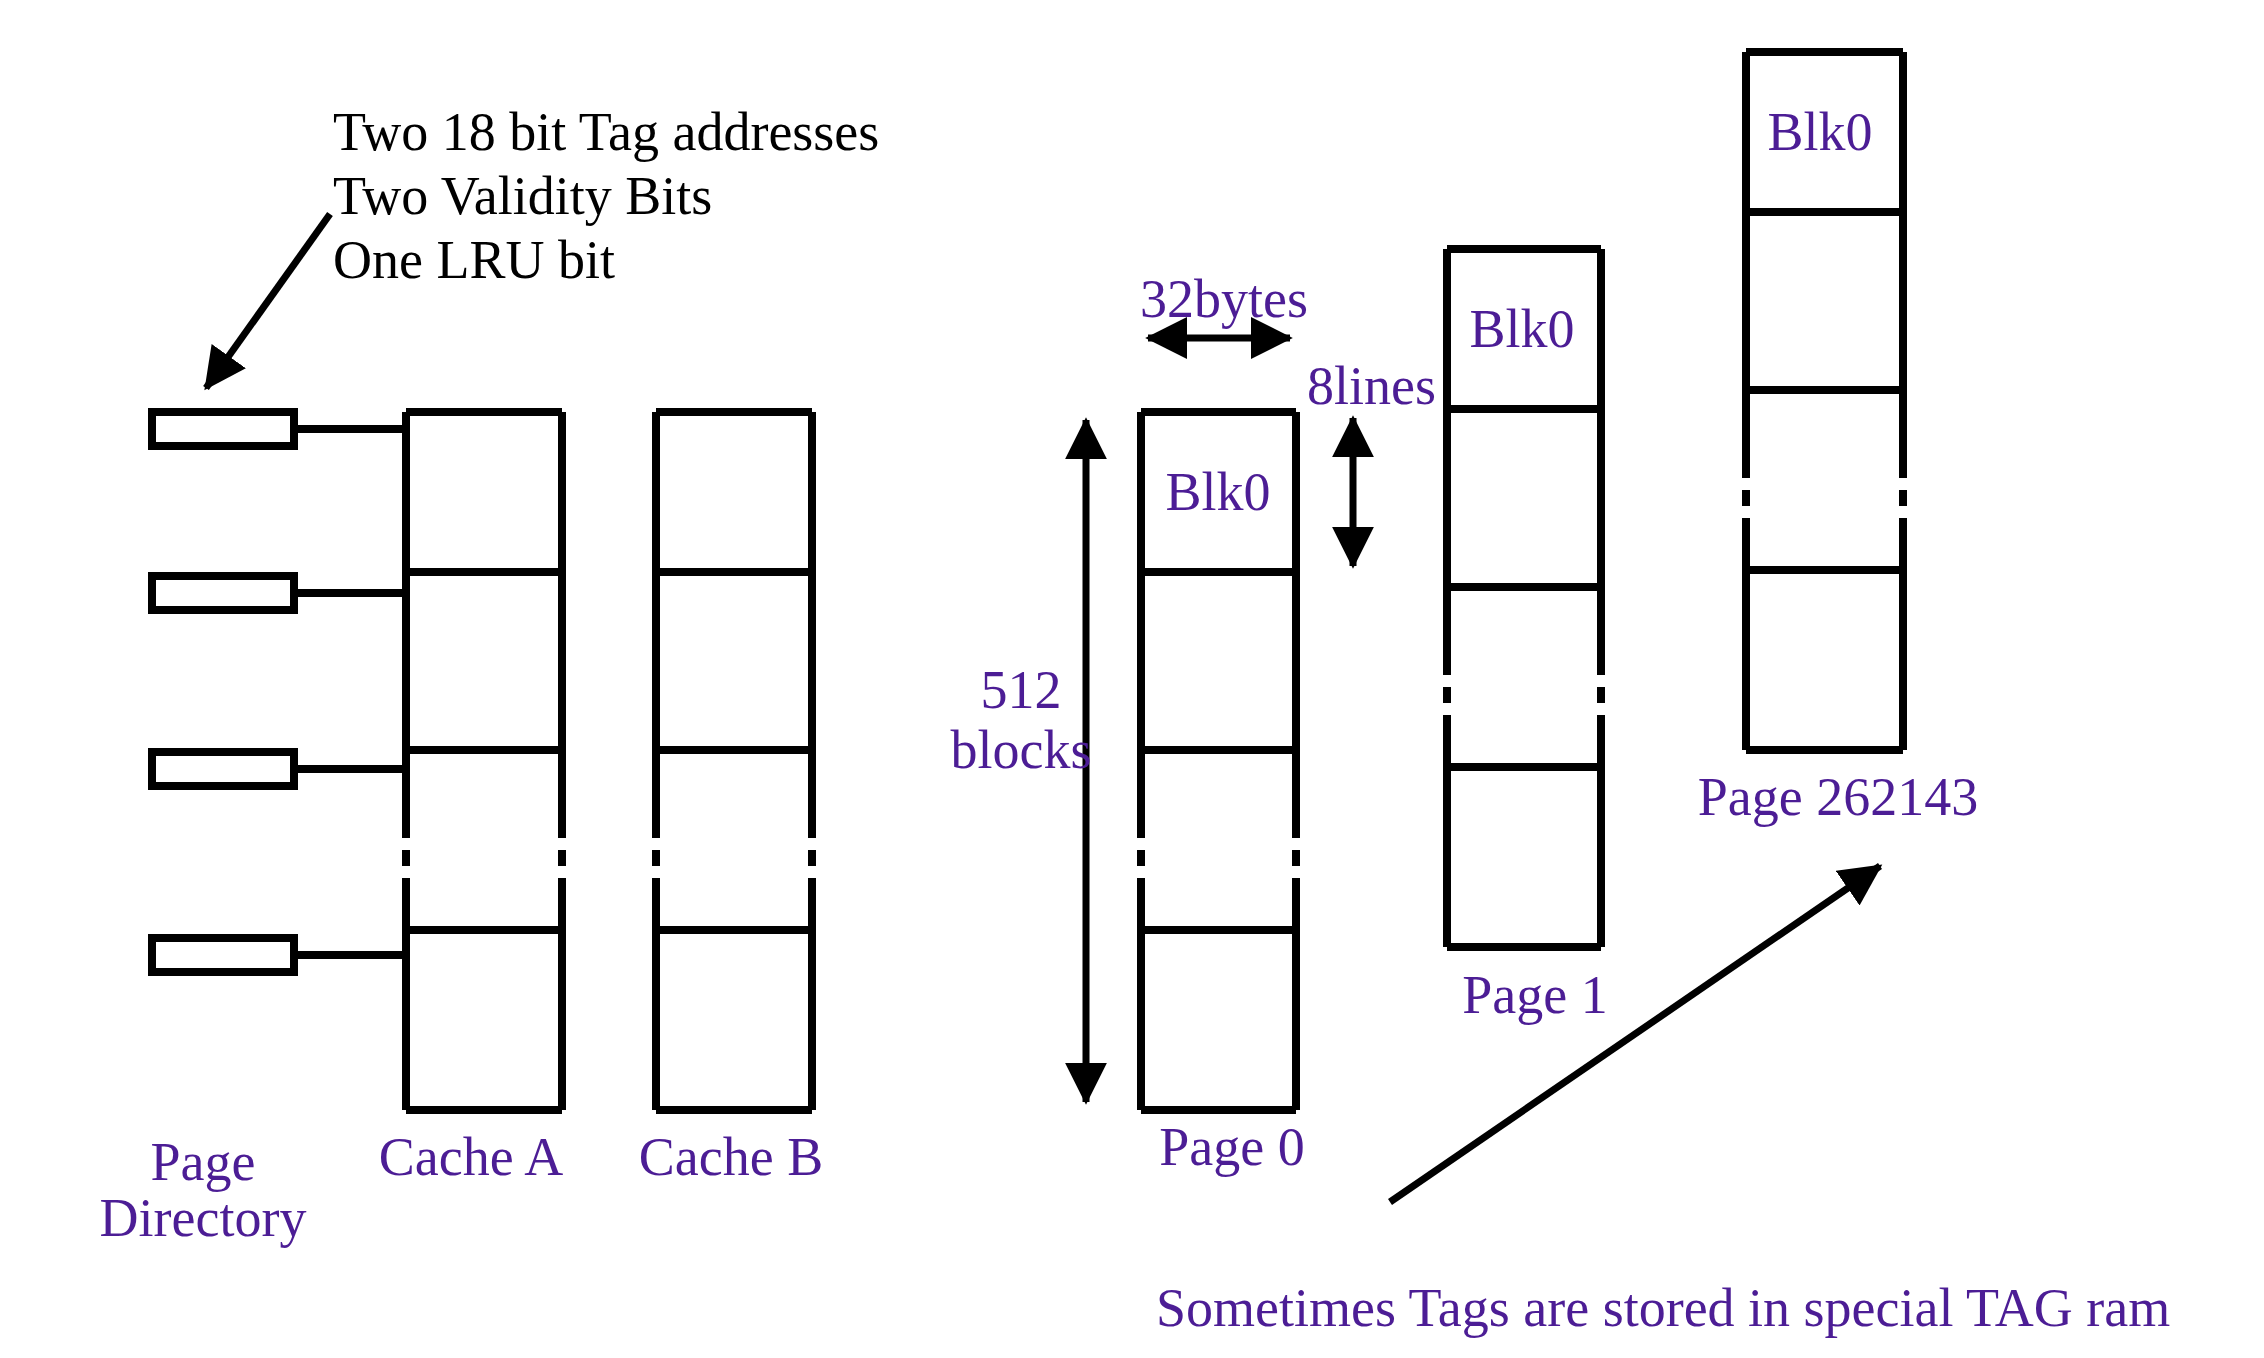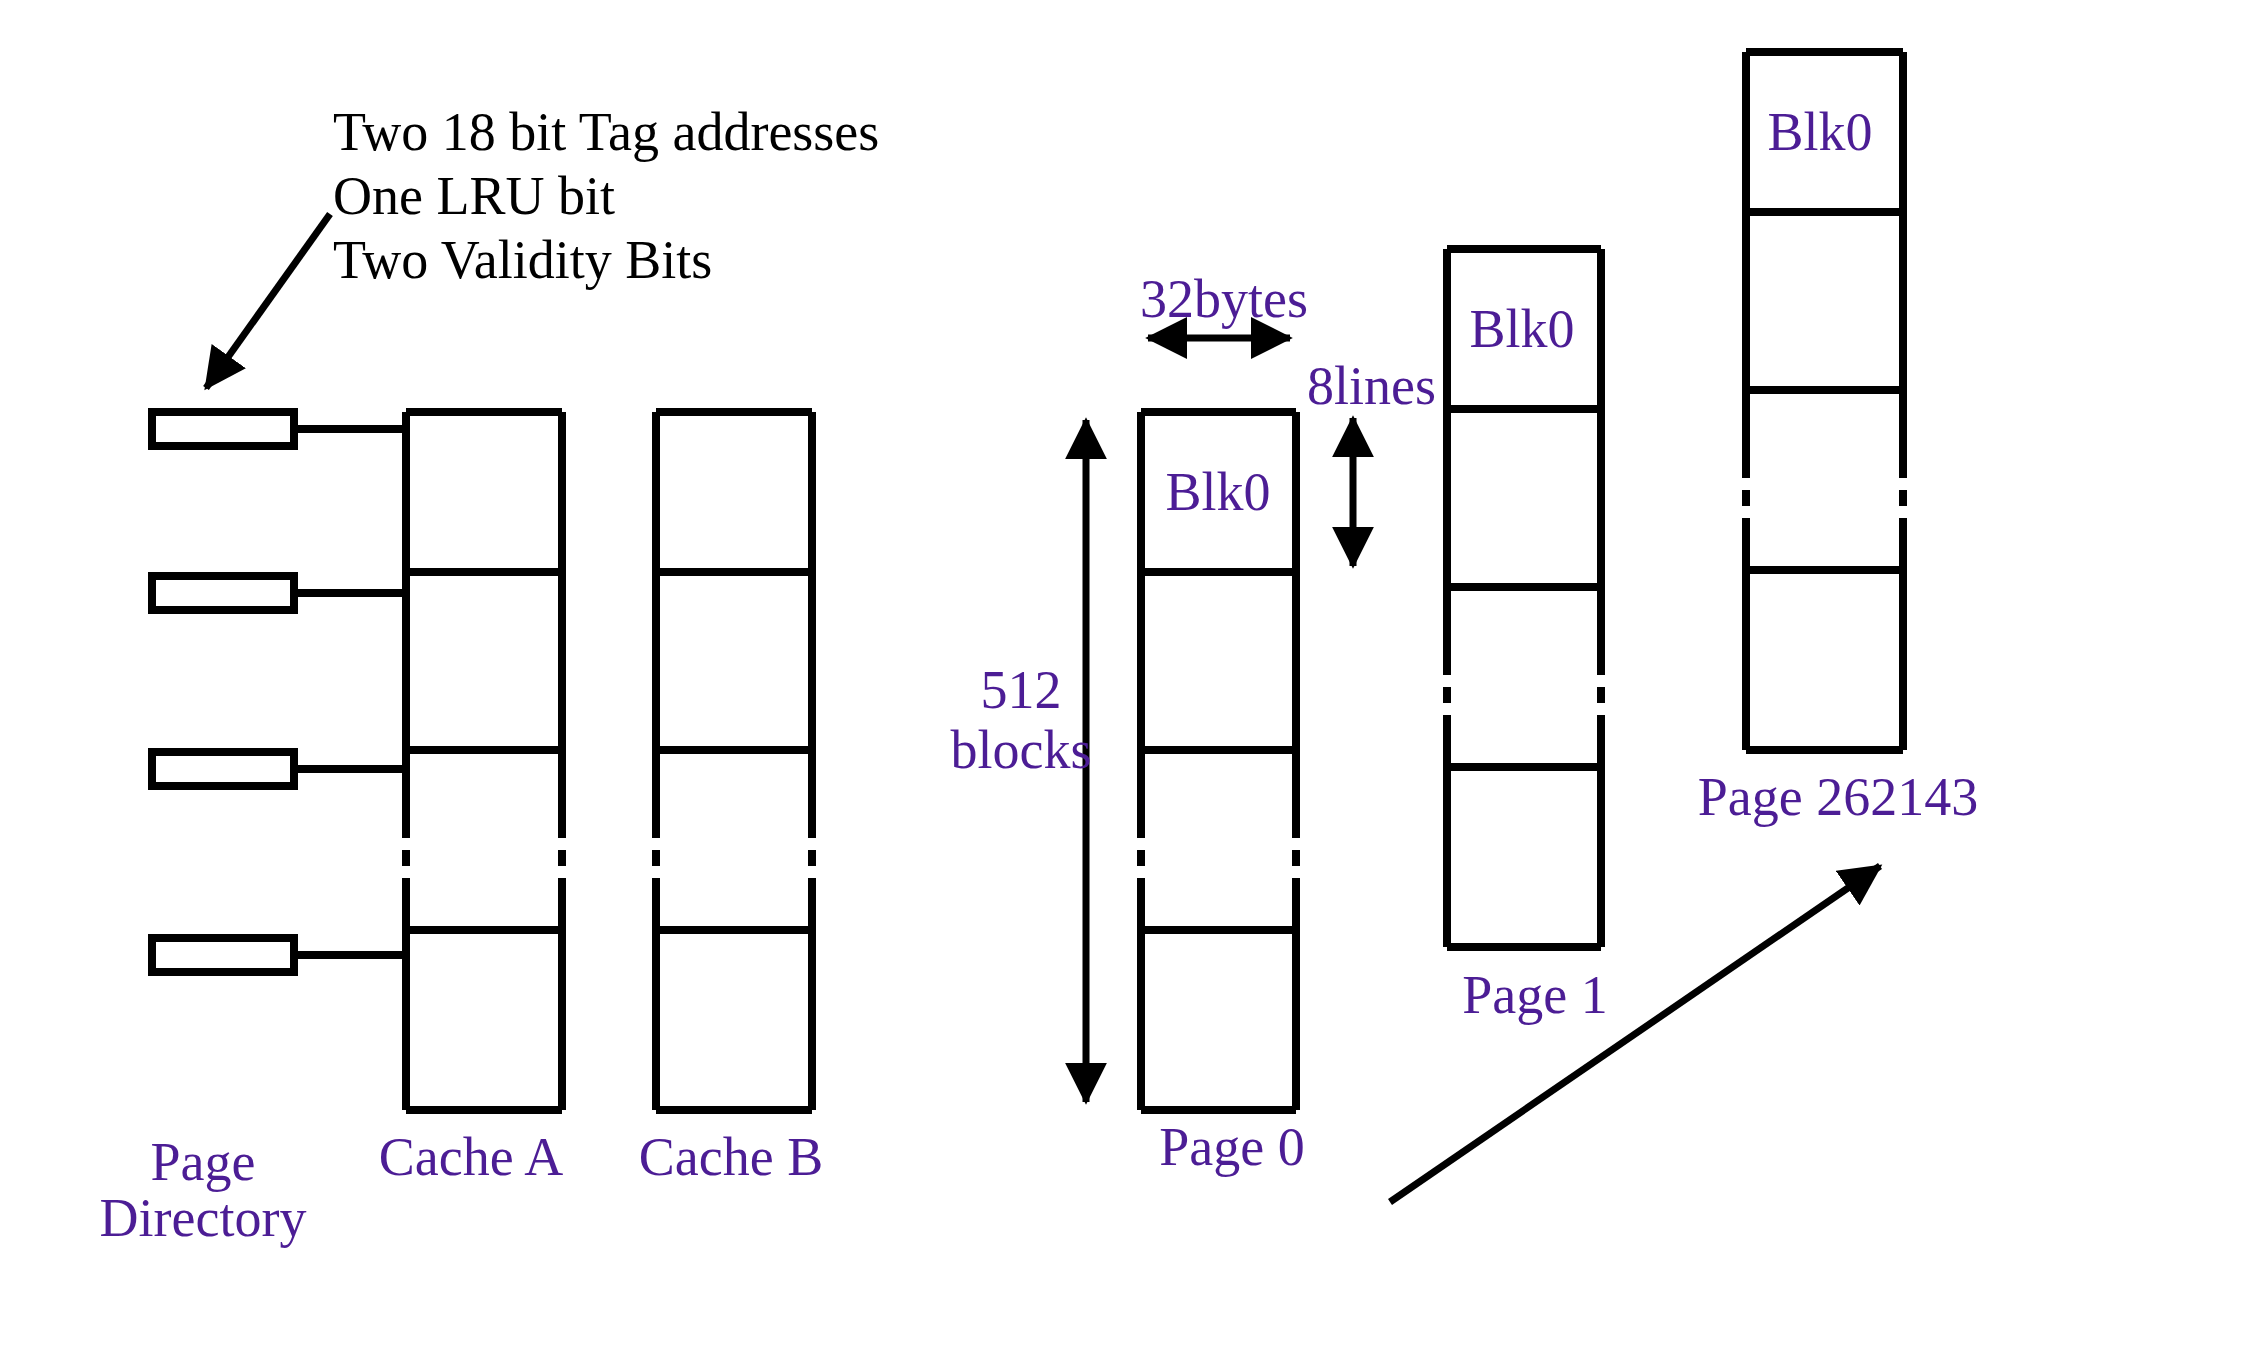--- a/index.html
+++ b/index.html
@@ -151,22 +151,22 @@
 
     <line x1="1353" y1="418" x2="1353" y2="566" stroke-width="7" marker-start="url(#arrowhead)" marker-end="url(#arrowhead)"></line>
 
     <line x1="1086" y1="420" x2="1086" y2="1102" stroke-width="7" marker-start="url(#arrowhead)" marker-end="url(#arrowhead)"></line>
 
     <line x1="1390" y1="1202" x2="1880" y2="866" stroke-width="7" marker-end="url(#arrowhead)"></line>
   </svg>
 
   <div class="annotation">
     <div>Two 18 bit Tag addresses</div>
+    <div>Two Validity Bits</div>
     <div>One LRU bit</div>
-    <div>Two Validity Bits</div>
   </div>
 
   <div class="label centered two-line" style="left:203px; top:1134px;">
     <div>Page</div>
     <div>Directory</div>
   </div>
 
   <div class="label centered" style="left:471px; top:1130px;">Cache A</div>
   <div class="label centered" style="left:731px; top:1130px;">Cache B</div>
 
@@ -179,13 +179,14 @@
   </div>
 
   <div class="label centered" style="left:1218px; top:465px;">Blk0</div>
   <div class="label centered" style="left:1522px; top:302px;">Blk0</div>
   <div class="label centered" style="left:1820px; top:105px;">Blk0</div>
 
   <div class="label centered" style="left:1232px; top:1120px;">Page 0</div>
   <div class="label centered" style="left:1535px; top:968px;">Page 1</div>
   <div class="label centered" style="left:1838px; top:770px;">Page 262143</div>
 
+  <div class="label" style="left:1156px; top:1281px;">Sometimes Tags are stored in special TAG ram</div>
 </div>
 
 </body></html>

